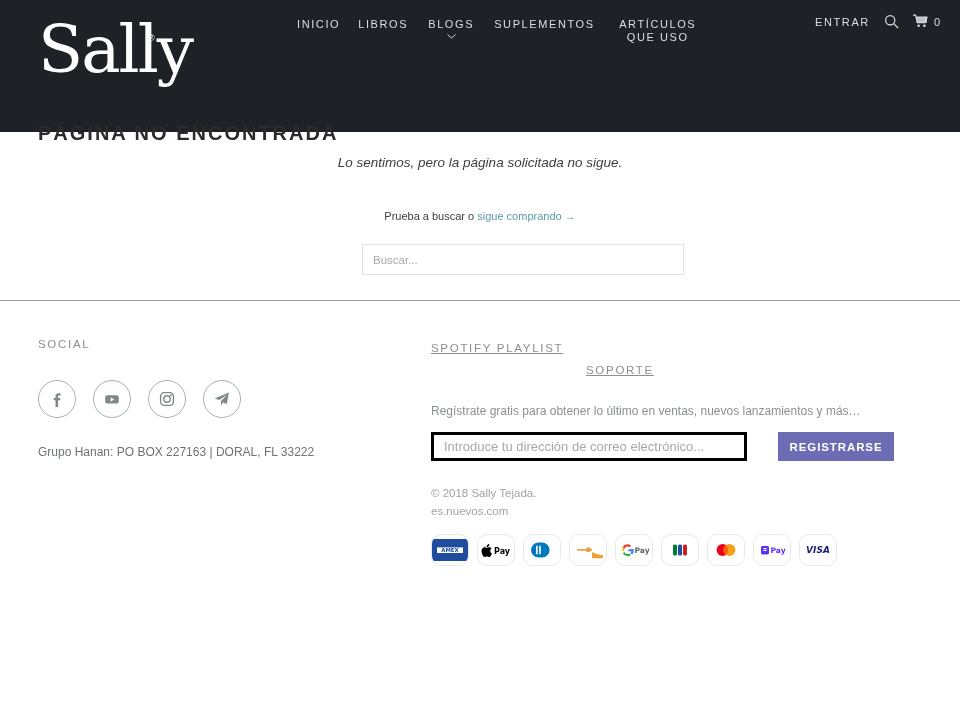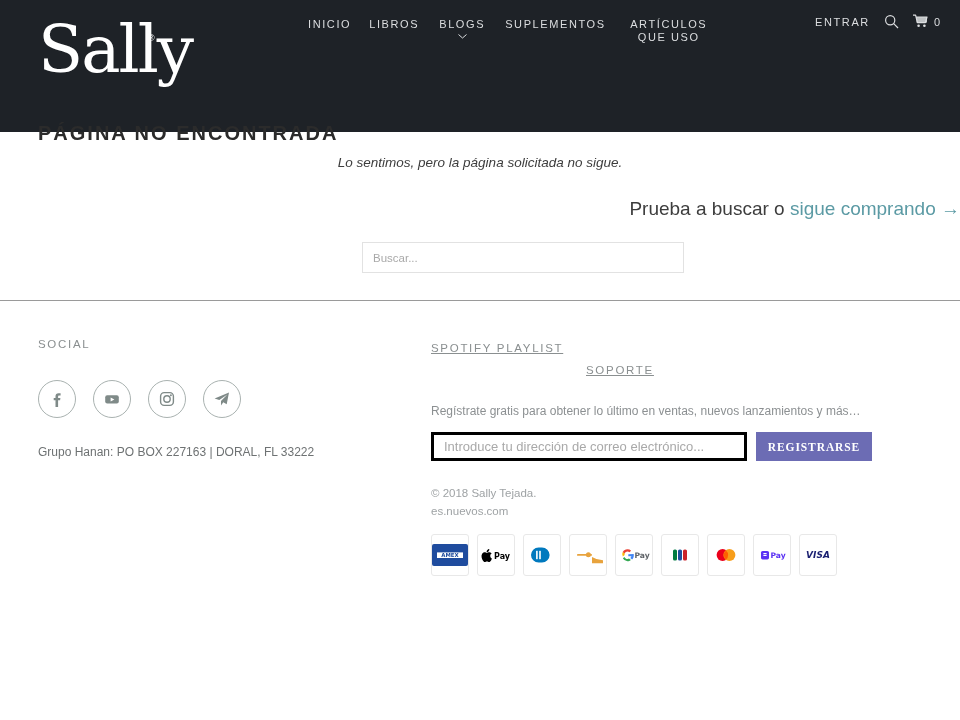--- a/index.html
+++ b/index.html
@@ -30,21 +30,21 @@
     position: absolute;
     left: 148px;
     top: 33px;
     color: #ffffff;
     font-size: 9px;
     font-family: "Liberation Sans", sans-serif;
   }
 
   .main-nav {
     position: absolute;
-    left: 299px;
+    left: 288px;
     top: 18px;
     width: 460px;
     display: flex;
     align-items: flex-start;
     gap: 0px;
   }
   .nav-item {
     color: #dcdee0;
     font-size: 11px;
     letter-spacing: 1.6px;
@@ -102,24 +102,23 @@
     width: 960px;
     text-align: center;
   }
   .sorry-line {
     font-style: italic;
     font-size: 13.5px;
     color: #3d3d3d;
     margin: 0;
   }
   .try-line {
-    margin: 28px 0 0 0;
-    font-size: 19px;
+    margin: 40px 0 0 0;
+    font-size: 11px;
     color: #3d3d3d;
-    text-align: right;
   }
   .try-link {
     color: #5b9aa4;
     text-decoration: none;
     cursor: pointer;
   }
   .search-wrap {
     margin: 22px auto 0;
     width: 322px;
   }
@@ -228,40 +227,41 @@
     width: 116px;
     height: 29px;
     background: #6c6cb4;
     border: none;
     color: #ffffff;
     font-size: 11.5px;
     font-weight: bold;
     letter-spacing: 0.9px;
     text-transform: uppercase;
     cursor: pointer;
-    font-family: Liberation Serif, serif;
+    font-family: Liberation Sans, sans-serif;
+    margin-left: 22px;
   }
   .copyright {
     margin-top: 23px;
     font-size: 11.5px;
     color: #9fa3a5;
     line-height: 18px;
   }
   .copy-link { color: #9fa3a5; text-decoration: none; cursor: pointer; }
 
   .pay-row {
     margin-top: 14px;
     display: flex;
     gap: 8px;
     align-items: center;
   }
   .pay {
-    width: 38px; height: 42px;
+    width: 38px; height: 32px;
     border: 1px solid #e8e8e8;
-    border-radius: 3px;
+    border-radius: 10px;
     background: #fff;
     display: flex;
     align-items: center;
     justify-content: center;
     overflow: hidden;
   }
   .pay svg { display: block; }
 </style>
 </head>
 <body>

